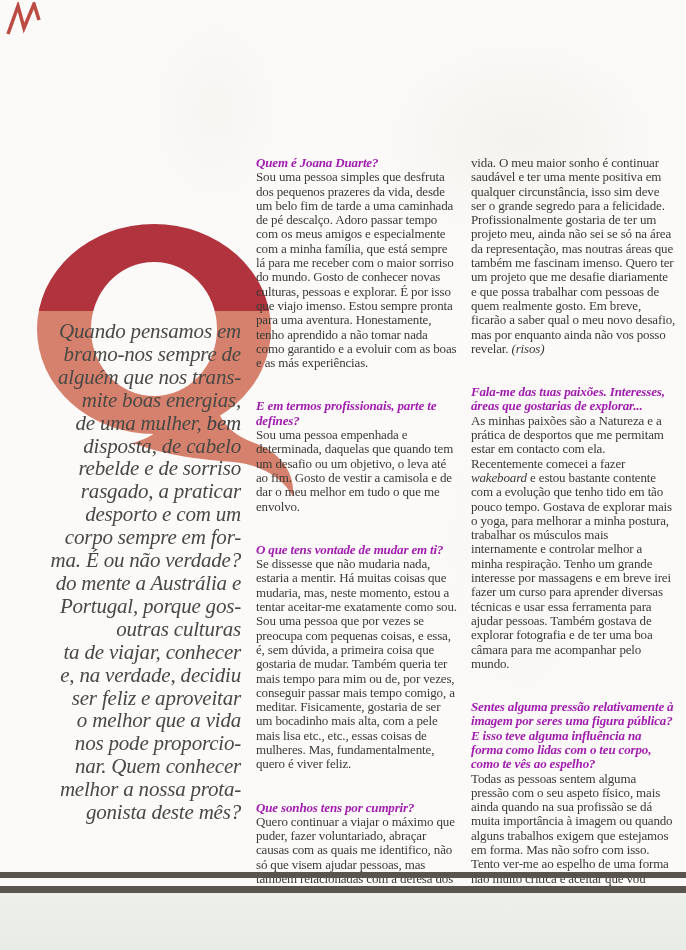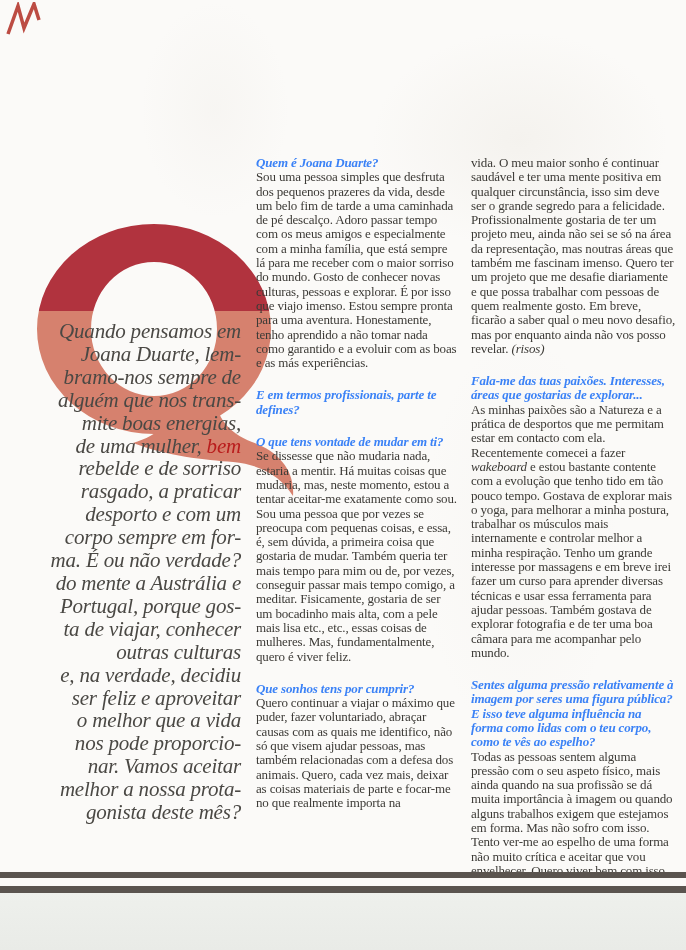--- a/index.html
+++ b/index.html
@@ -27,35 +27,35 @@
 
   
   .intro{
     position:absolute;left:0px;top:320px;width:241px;
     text-align:right;
     font-style:italic;
     font-size:21px;line-height:22.9px;
     color:#4a4844;
     letter-spacing:-0.2px;
   }
-  .intro .accent{color:#b91c1c;}
+  .intro .accent{color:#404040;}
 
   .col{
     position:absolute;top:156px;
     font-size:13px;line-height:14.3px;
     color:#3c3a36;
     letter-spacing:-0.15px;
   }
   .col1{left:256px;width:201px;}
   .col2{left:471px;width:205px;}
-  .qa + .qa{margin-top:18px;}
+  .qa + .qa{margin-top:29px;}
   .qa p{margin:0;}
   .question{
     font-style:italic;font-weight:bold;
-    color:#3b82f6;
+    color:#a21caf;
   }
   .it{font-style:italic;font-family:Liberation Serif, serif;}
 
   .rule{position:absolute;left:0;width:686px;background:#5a544f;}
   .rule-top{top:872px;height:6px;}
   .rule-bottom{top:886px;height:7px;}
   .footer-strip{
     position:absolute;left:0;top:893px;width:686px;height:57px;
     background:linear-gradient(#eef0ec, #e9ebe7);
   }
@@ -87,50 +87,51 @@
              M117,38 A63,67 0 1 1 117,172 A63,67 0 1 1 117,38 Z"></path>
     <path fill="url(#qgrad)" d="M150,163 C141,194 121,212 96,219
              C130,232 168,236 196,238
              C226,241 245,254 256,272
              C258,246 241,227 215,218
              C189,208 175,190 179,158 Z"></path>
   </svg>
 
   <div class="intro">
       <div><span>Quando pensamos em</span></div>
-      <div><span>Joana Duarte, lem-</span></div>
       <div><span>bramo-nos sempre de</span></div>
       <div><span>alguém que nos trans-</span></div>
       <div><span>mite boas energias,</span></div>
       <div><span>de uma mulher, </span><span class="accent">bem</span></div>
+      <div><span>disposta, de cabelo</span></div>
       <div><span>rebelde e de sorriso</span></div>
       <div><span>rasgado, a praticar</span></div>
       <div><span>desporto e com um</span></div>
       <div><span>corpo sempre em for-</span></div>
       <div><span>ma. É ou não verdade?</span></div>
       <div><span>do mente a Austrália e</span></div>
       <div><span>Portugal, porque gos-</span></div>
+      <div><span>outras culturas</span></div>
       <div><span>ta de viajar, conhecer</span></div>
-      <div><span>outras culturas</span></div>
       <div><span>e, na verdade, decidiu</span></div>
       <div><span>ser feliz e aproveitar</span></div>
       <div><span>o melhor que a vida</span></div>
       <div><span>nos pode proporcio-</span></div>
-      <div><span>nar. Vamos aceitar</span></div>
+      <div><span>nar. Quem conhecer</span></div>
       <div><span>melhor a nossa prota-</span></div>
       <div><span>gonista deste mês?</span></div>
     </div>
 
   <div class="col col1">
     <div class="qa">
       <p class="question">Quem é Joana Duarte?</p>
       <p class="answer">Sou uma pessoa simples que desfruta dos pequenos prazeres da vida, desde um belo fim de tarde a uma caminhada de pé descalço. Adoro passar tempo com os meus amigos e especialmente com a minha família, que está sempre lá para me receber com o maior sorriso do mundo. Gosto de conhecer novas culturas, pessoas e explorar. É por isso que viajo imenso. Estou sempre pronta para uma aventura. Honestamente, tenho aprendido a não tomar nada como garantido e a evoluir com as boas e as más experiências.</p>
     </div>
     <div class="qa">
       <p class="question">E em termos profissionais, parte te defines?</p>
+      <p class="answer">Sou uma pessoa empenhada e determinada, daquelas que quando tem um desafio ou um objetivo, o leva até ao fim. Gosto de vestir a camisola e de dar o meu melhor em tudo o que me envolvo.</p>
     </div>
     <div class="qa">
       <p class="question">O que tens vontade de mudar em ti?</p>
       <p class="answer">Se dissesse que não mudaria nada, estaria a mentir. Há muitas coisas que mudaria, mas, neste momento, estou a tentar aceitar-me exatamente como sou. Sou uma pessoa que por vezes se preocupa com pequenas coisas, e essa, é, sem dúvida, a primeira coisa que gostaria de mudar. Também queria ter mais tempo para mim ou de, por vezes, conseguir passar mais tempo comigo, a meditar. Fisicamente, gostaria de ser um bocadinho mais alta, com a pele mais lisa etc., etc., essas coisas de mulheres. Mas, fundamentalmente, quero é viver feliz.</p>
     </div>
     <div class="qa">
       <p class="question">Que sonhos tens por cumprir?</p>
       <p class="answer">Quero continuar a viajar o máximo que puder, fazer voluntariado, abraçar causas com as quais me identifico, não só que visem ajudar pessoas, mas também relacionadas com a defesa dos animais. Quero, cada vez mais, deixar as coisas materiais de parte e focar-me no que realmente importa na</p>
     </div>
   </div>

